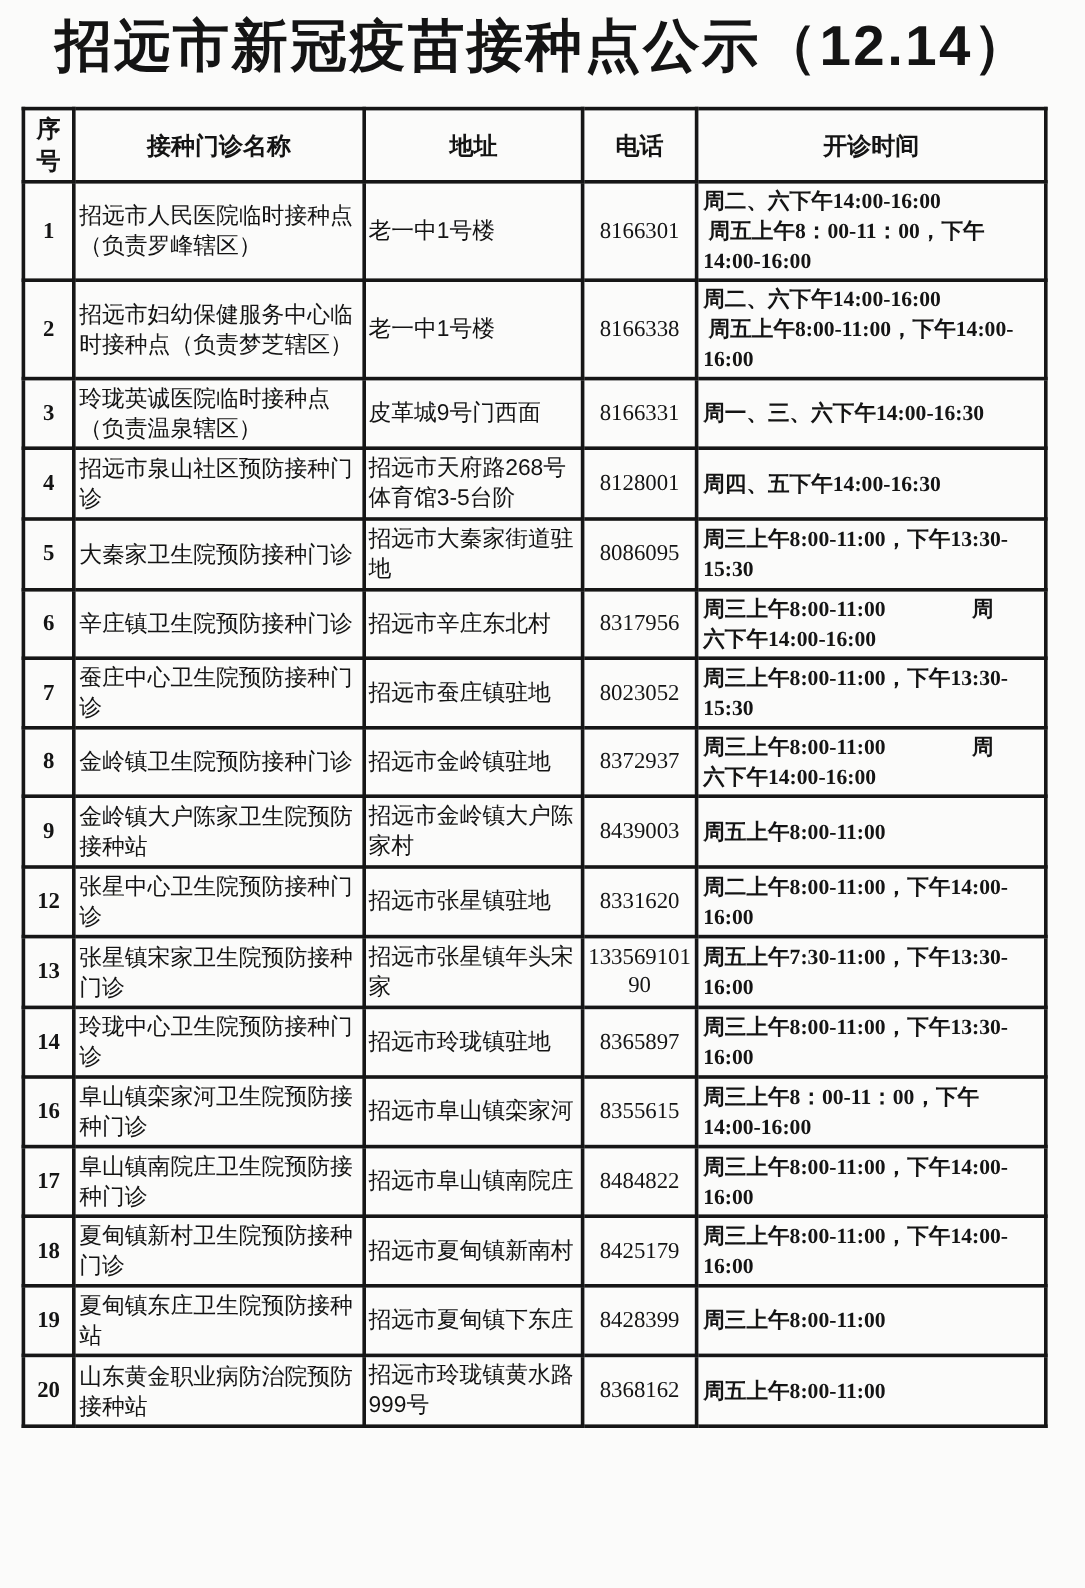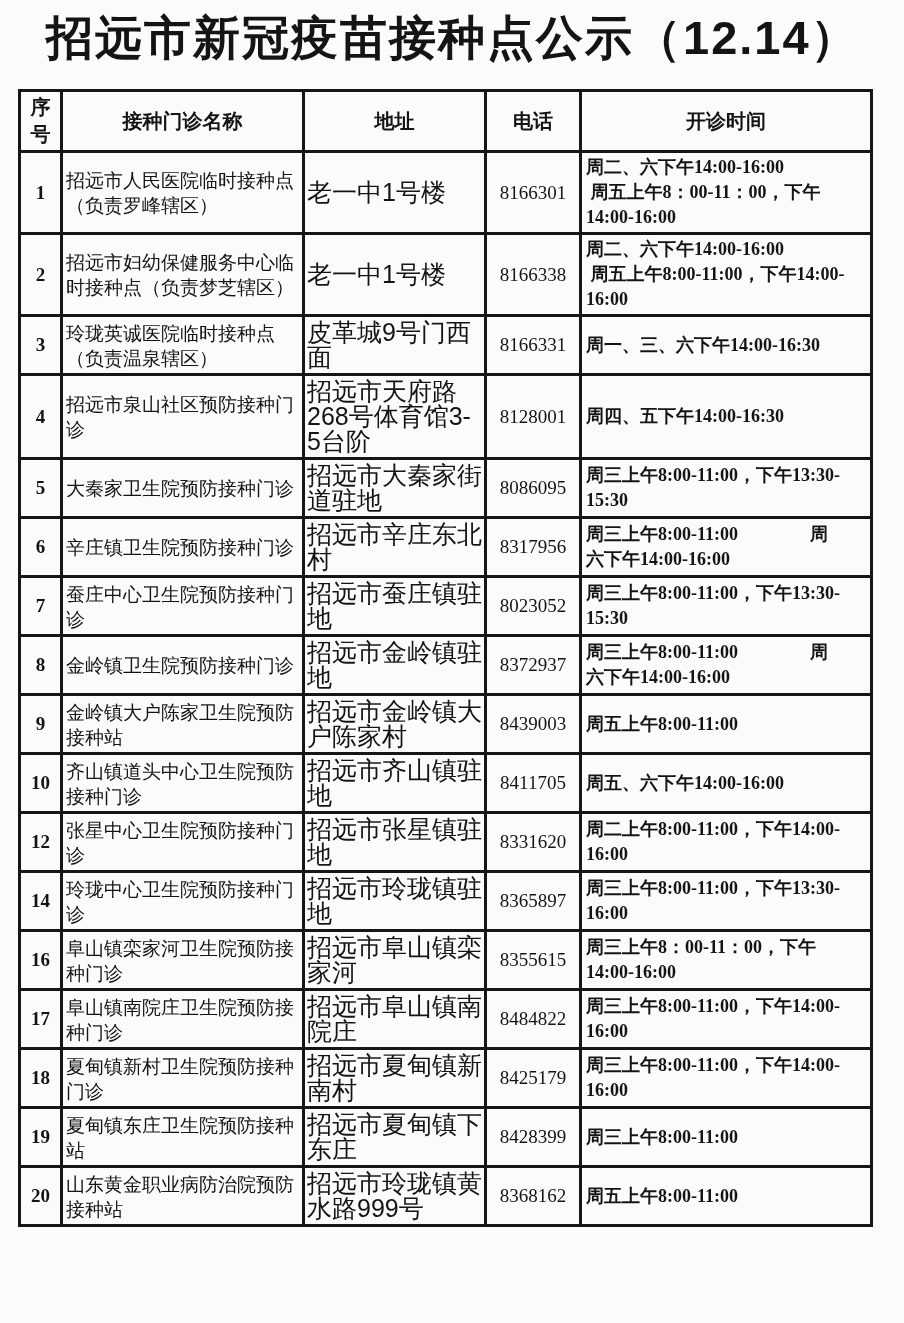--- a/index.html
+++ b/index.html
@@ -49,21 +49,21 @@
     font-size: 19px;
     padding: 2px 1px;
   }
   td.name {
     font-size: 19px;
     line-height: 25px;
     padding: 3px 1px 2px 3px;
     font-weight: 500;
   }
   td.addr {
-    font-size: 25px;
+    font-size: 19px;
     line-height: 25px;
     padding: 3px 1px 3px 2px;
     font-weight: 500;
     margin-left: 33px;
   }
   td.phone {
     text-align: center;
     font-family: Liberation Serif, serif;
     font-size: 19px;
     line-height: 24px;
@@ -171,32 +171,33 @@
 六下午14:00-16:00</td>
   </tr>
         <tr>
     <td class="no">9</td>
     <td class="name">金岭镇大户陈家卫生院预防接种站</td>
     <td class="addr">招远市金岭镇大户陈家村</td>
     <td class="phone">8439003</td>
     <td class="hours">周五上午8:00-11:00</td>
   </tr>
         <tr>
-    <td class="no">10</td>
-    <td class="name">齐山镇道头中心卫生院预防接种门诊</td>
-    <td class="addr">招远市齐山镇驻地</td>
-    <td class="phone">8411705</td>
-    <td class="hours">周五、六下午14:00-16:00</td>
-  </tr>
-        <tr>
     <td class="no">12</td>
     <td class="name">张星中心卫生院预防接种门诊</td>
     <td class="addr">招远市张星镇驻地</td>
     <td class="phone">8331620</td>
     <td class="hours">周二上午8:00-11:00，下午14:00-
+16:00</td>
+  </tr>
+        <tr>
+    <td class="no">13</td>
+    <td class="name">张星镇宋家卫生院预防接种门诊</td>
+    <td class="addr">招远市张星镇年头宋家</td>
+    <td class="phone">13356910190</td>
+    <td class="hours">周五上午7:30-11:00，下午13:30-
 16:00</td>
   </tr>
         <tr>
     <td class="no">14</td>
     <td class="name">玲珑中心卫生院预防接种门诊</td>
     <td class="addr">招远市玲珑镇驻地</td>
     <td class="phone">8365897</td>
     <td class="hours">周三上午8:00-11:00，下午13:30-
 16:00</td>
   </tr>

